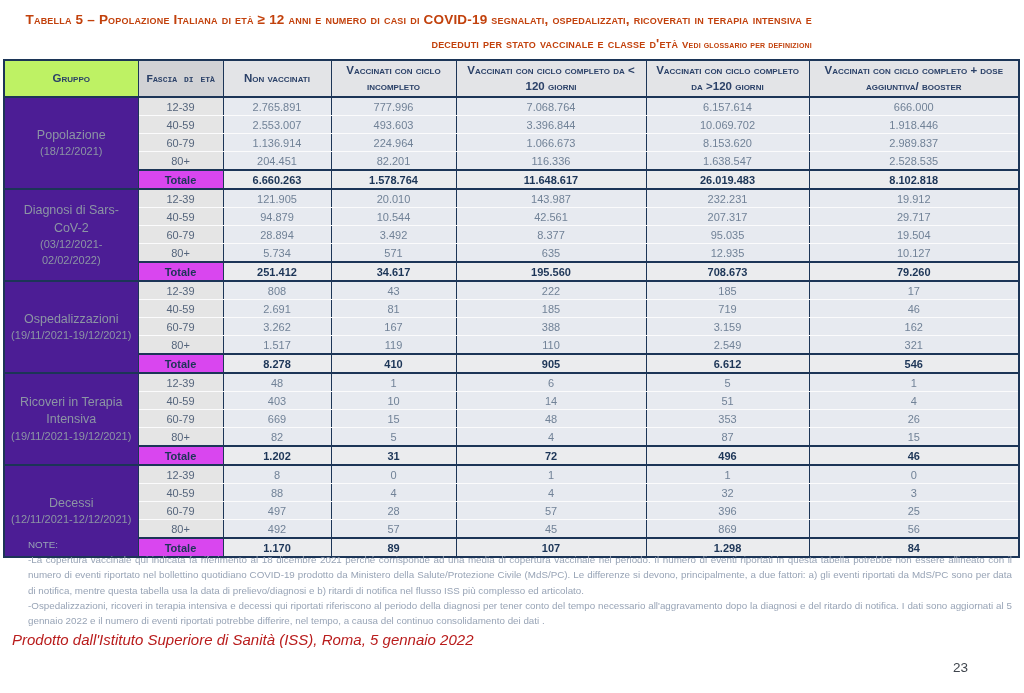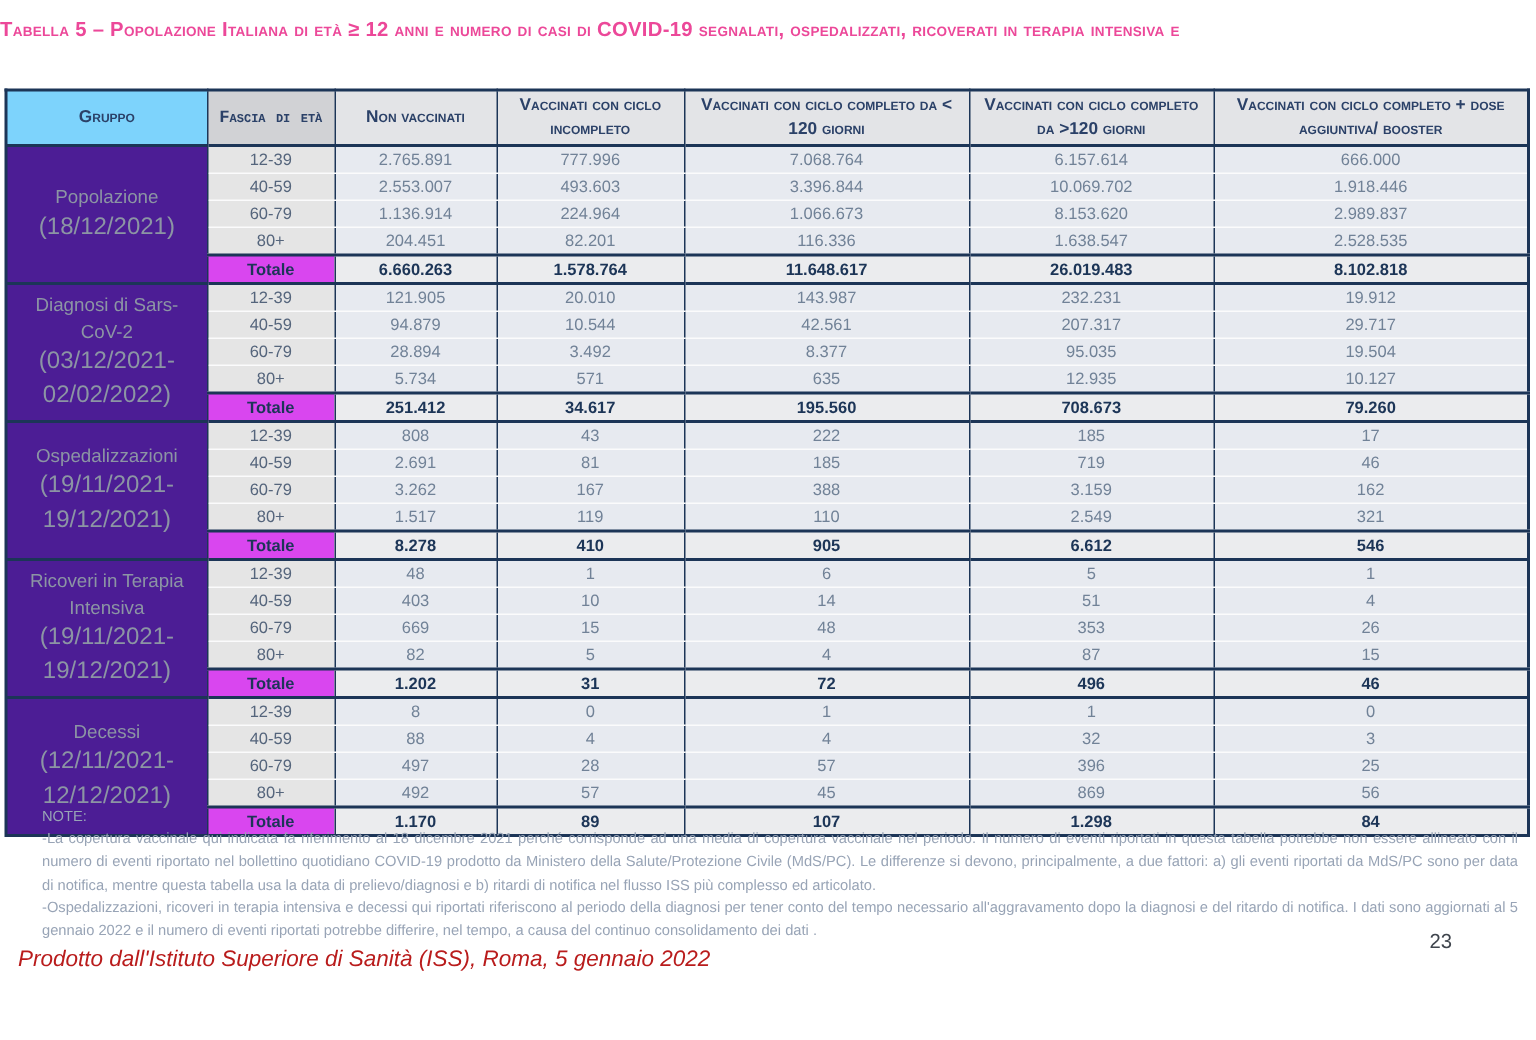--- a/index.html
+++ b/index.html
@@ -1,49 +1,53 @@
 <!DOCTYPE html>
 <html><head>
 <meta charset="utf-8">
 <style>
   html,body{margin:0;padding:0;}
   body{width:1024px;height:693px;position:relative;background:#ffffff;font-family:"Liberation Sans",sans-serif;overflow:hidden;}
 
-  .title-block{position:absolute;top:8px;left:0;width:812px;text-align:left;color:#ec4899;}
+  .title-block{position:absolute;top:8px;left:0;width:812px;text-align:right;color:#c2410c;}
   .title-line{font-weight:bold;font-variant:small-caps;font-size:13.5px;letter-spacing:.2px;line-height:1.75;}
   .glossary{font-weight:bold;font-variant:small-caps;font-size:9.5px;letter-spacing:.2px;}
 
   table{position:absolute;top:59px;left:3px;width:1015px;border-collapse:collapse;table-layout:fixed;border:2px solid #1C3557;}
   col.c0{width:134px} col.c1{width:85px} col.c2{width:108px} col.c3{width:125px}
   col.c4{width:190px} col.c5{width:163px} col.c6{width:210px}
 
   th{border:1px solid #1C3557;border-bottom:2px solid #1C3557;background:#E3E4E7;color:#2B4168;
      font-variant:small-caps;font-weight:bold;font-size:11.5px;padding:2px 3px;height:31px;line-height:1.35;}
-  th.h0{background:#7dd3fc;}
+  th.h0{background:#bef264;}
   th.h1{background:#D1D2D5;font-family:Liberation Mono, monospace;}
 
   td{border-left:1px solid #1C3557;border-right:1px solid #1C3557;text-align:center;font-size:11px;padding:0 2px;height:17px;}
   .group-cell{background:#4c1d95;color:#8C95A4;font-size:12.5px;line-height:1.4;border-bottom:2px solid #1C3557;vertical-align:middle;padding:0 6px;}
-  .group-period{font-size:16px;}
+  .group-period{font-size:11px;}
   .age-cell{background:#e5e5e5;color:#55657C;border-bottom:1px solid #FBFBFC;}
   .value-cell{background:#E7EAF0;color:#71829​7;border-bottom:1px solid #FBFBFC;}
   .value-cell{color:#718297;}
   .total-row td{border-top:2px solid #1C3557;border-bottom:2px solid #1C3557;font-weight:bold;color:#1C3557;font-size:11px;}
   .total-label{background:#d946ef;}
   .total-value{background:#EBECEE;}
 
   .notes{position:absolute;top:537px;left:28px;width:984px;color:#98A4B6;font-size:9.8px;line-height:1.55;text-align:justify;}
   .footer{position:absolute;top:631px;left:12px;color:#b91c1c;font-style:italic;font-size:15px;}
-  .page-number{position:absolute;top:620px;right:56px;color:#3F454D;font-size:13.5px;}
+  .page-number{position:absolute;top:660px;right:56px;color:#3F454D;font-size:13.5px;}
 </style>
 </head>
 <body>
 
 <div class="title-block">
   <div class="title-line">Tabella 5 – Popolazione Italiana di età ≥ 12 anni e numero di casi di COVID-19 segnalati, ospedalizzati, ricoverati in terapia intensiva e</div>
+  <div class="title-line">
+    <span>deceduti per stato vaccinale e classe d'età</span>
+    <span class="glossary">Vedi glossario per definizioni</span>
+  </div>
 </div>
 
 <table>
   <colgroup>
     <col class="c0">
       <col class="c1">
       <col class="c2">
       <col class="c3">
       <col class="c4">
       <col class="c5">

